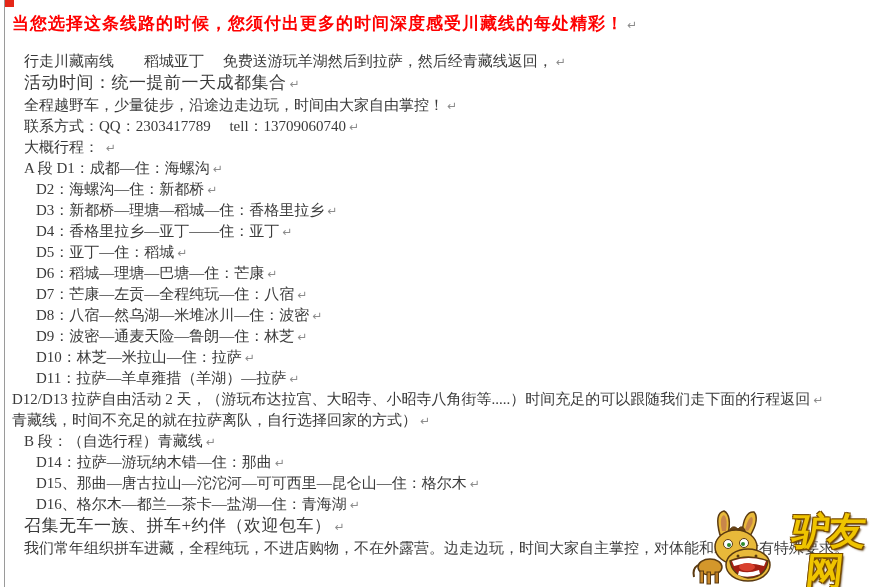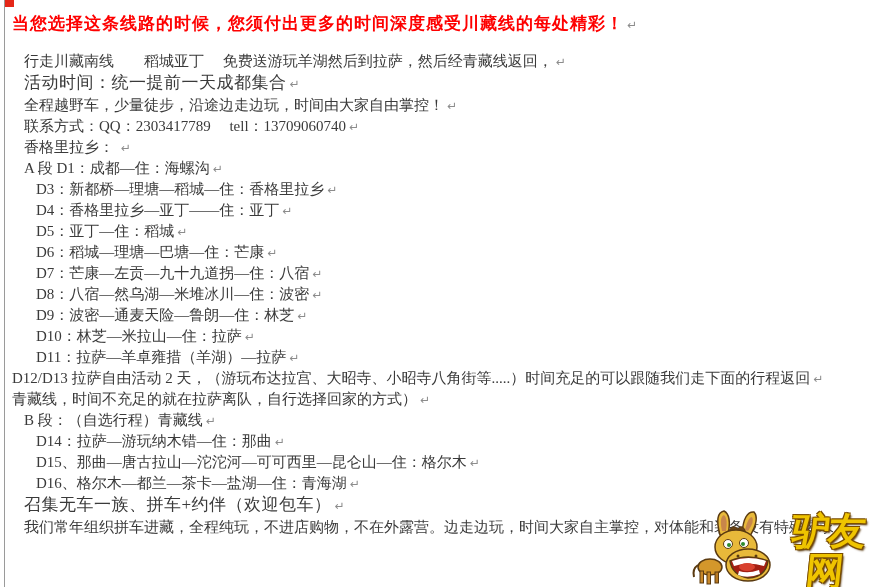--- a/index.html
+++ b/index.html
@@ -62,28 +62,29 @@
   <div class="left-rule"></div>
   <div class="red-fragment"></div>
 
   <div class="doc">
     <div class="line t"><span class="txt">当您选择这条线路的时候，您须付出更多的时间深度感受川藏线的每处精彩！</span><span class="mark">↵</span></div>
 
     <div class="line"><span class="txt">行走川藏南线　　稻城亚丁　 免费送游玩羊湖然后到拉萨，然后经青藏线返回，</span><span class="mark">↵</span></div>
     <div class="line lg"><span class="txt">活动时间：统一提前一天成都集合</span><span class="mark">↵</span></div>
     <div class="line"><span class="txt">全程越野车，少量徒步，沿途边走边玩，时间由大家自由掌控！</span><span class="mark">↵</span></div>
     <div class="line"><span class="txt">联系方式：QQ：2303417789　 tell：13709060740</span><span class="mark">↵</span></div>
-    <div class="line"><span class="txt">香格里拉乡： </span><span class="mark">↵</span></div>
+    <div class="line"><span class="txt">大概行程： </span><span class="mark">↵</span></div>
 
     <div class="line"><span class="txt">A 段 D1：成都—住：海螺沟</span><span class="mark">↵</span></div>
+    <div class="line i1"><span class="txt">D2：海螺沟—住：新都桥</span><span class="mark">↵</span></div>
     <div class="line i1"><span class="txt">D3：新都桥—理塘—稻城—住：香格里拉乡</span><span class="mark">↵</span></div>
     <div class="line i1"><span class="txt">D4：香格里拉乡—亚丁——住：亚丁</span><span class="mark">↵</span></div>
     <div class="line i1"><span class="txt">D5：亚丁—住：稻城</span><span class="mark">↵</span></div>
     <div class="line i1"><span class="txt">D6：稻城—理塘—巴塘—住：芒康</span><span class="mark">↵</span></div>
-    <div class="line i1"><span class="txt">D7：芒康—左贡—九十九道拐—住：八宿</span><span class="mark">↵</span></div>
+    <div class="line i1"><span class="txt">D7：芒康—左贡—全程纯玩—住：八宿</span><span class="mark">↵</span></div>
     <div class="line i1"><span class="txt">D8：八宿—然乌湖—米堆冰川—住：波密</span><span class="mark">↵</span></div>
     <div class="line i1"><span class="txt">D9：波密—通麦天险—鲁朗—住：林芝</span><span class="mark">↵</span></div>
     <div class="line i1"><span class="txt">D10：林芝—米拉山—住：拉萨</span><span class="mark">↵</span></div>
     <div class="line i1"><span class="txt">D11：拉萨—羊卓雍措（羊湖）—拉萨</span><span class="mark">↵</span></div>
     <div class="line i05"><span class="txt">D12/D13 拉萨自由活动 2 天，（游玩布达拉宫、大昭寺、小昭寺八角街等.....）时间充足的可以跟随我们走下面的行程返回</span><span class="mark">↵</span></div>
     <div class="line i05"><span class="txt">青藏线，时间不充足的就在拉萨离队，自行选择回家的方式）</span><span class="mark">↵</span></div>
 
     <div class="line"><span class="txt">B 段：（自选行程）青藏线</span><span class="mark">↵</span></div>
     <div class="line i1"><span class="txt">D14：拉萨—游玩纳木错—住：那曲</span><span class="mark">↵</span></div>
     <div class="line i1"><span class="txt">D15、那曲—唐古拉山—沱沱河—可可西里—昆仑山—住：格尔木</span><span class="mark">↵</span></div>

